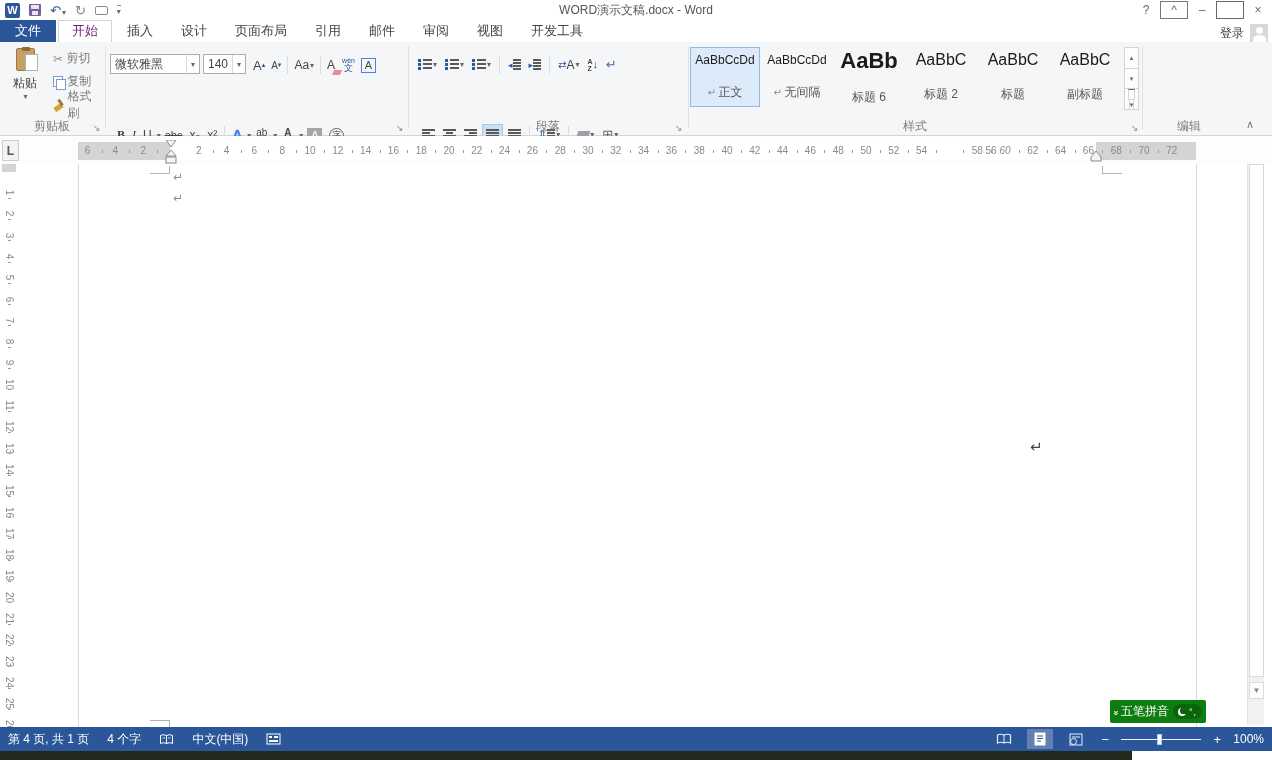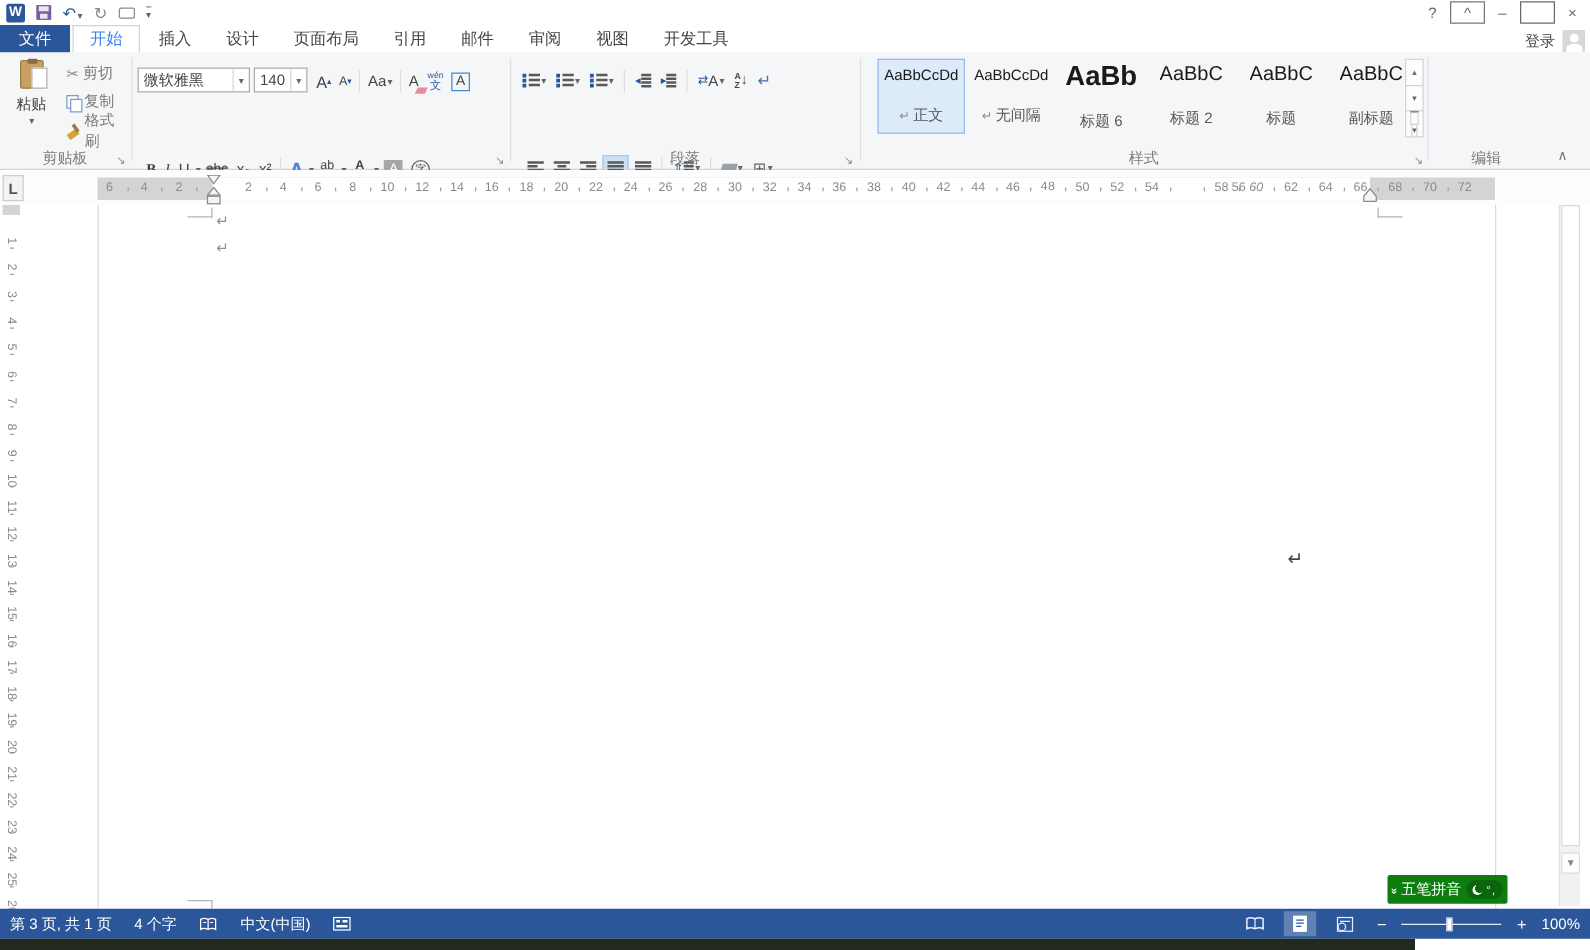--- a/index.html
+++ b/index.html
@@ -22,21 +22,21 @@
   .winctl { margin-left:auto; display:flex; align-items:center; gap:0; }
   .winctl span { width:28px; height:18px; display:flex; align-items:center; justify-content:center; font-size:12px; color:#696969; }
   .restoreic { width:9px; height:8px; border:1px solid #696969; position:relative; background:#fff; }
   .restoreic::before { content:""; position:absolute; left:2px; top:-3px; width:9px; height:8px; border:1px solid #696969; z-index:-1; }
   .ribbonopt { width:11px; height:9px; border:1px solid #777; font-size:7px; display:flex; align-items:center; justify-content:center; color:#777; }
 
   
   .tabrow { position:absolute; left:0; top:20px; width:1272px; height:22px; background:#fff; display:flex; align-items:flex-end; }
   .filetab { background:#2b579a; color:#fff; font-size:13px; padding:3px 15px 4px; height:22px; display:flex; align-items:center; }
   .tab { font-size:13px; color:#444; padding:3px 13px 4px; height:22px; display:flex; align-items:center; margin-left:2px; }
-  .tab.active { background:#fff; color:#3b82f6; border:1px solid #d4d4d4; border-bottom:none; }
+  .tab.active { background:#fff; color:#701a75; border:1px solid #d4d4d4; border-bottom:none; }
   .signin { margin-left:auto; display:flex; align-items:center; gap:6px; font-size:12px; color:#444; padding-right:4px; }
   .avatar { width:18px; height:18px; background:#d8d8d8; position:relative; overflow:hidden; }
   .avatar::before { content:""; position:absolute; left:6px; top:3px; width:7px; height:7px; border-radius:50%; background:#fff; }
   .avatar::after { content:""; position:absolute; left:3px; top:11px; width:13px; height:8px; border-radius:50% 50% 0 0; background:#fff; }
 
   
   .ribbon { position:absolute; left:0; top:42px; width:1272px; height:94px; background:#f5f6f8; border-bottom:1px solid #d4d4d4; font-size:12px; }
   .grp { position:absolute; top:0; height:94px; }
   .gdiv { position:absolute; top:4px; bottom:6px; width:1px; background:#e0e1e3; }
   .glabel { position:absolute; bottom:1px; left:0; right:0; text-align:center; font-size:12px; color:#7c7c7c; }
@@ -172,20 +172,21 @@
       <span class="wlogo">W</span>
       <span class="floppy">
           <i></i>
           <b></b>
         </span>
       <span class="glyphbtn"><span>↶</span><span class="dd">▾</span></span>
       <span class="glyphbtn gray"><span>↻</span></span>
       <span class="touchic"></span>
       <span class="qatmore">▾</span>
     </div>
+    <div class="tb-title">WORD演示文稿.docx - Word</div>
     <div class="winctl">
       <span>?</span>
       <span>
           <span class="ribbonopt">^</span>
         </span>
       <span>–</span>
       <span>
           <span class="restoreic"></span>
         </span>
       <span>×</span>
@@ -378,21 +379,21 @@
             <span style="font-size:13px;color:#666;">⊞</span>
             <span class="dd">▾</span>
           </span>
       </div>
       <div class="glabel">段落</div>
       <span class="launcher" style="left:266px;">↘</span>
     </div>
     <div class="gdiv" style="left:688px;"></div>
 
     <div class="grp" style="left:689px;width:452px;">
-      <div class="stylebox" style="left:13px;">
+      <div class="stylebox" style="left:1px;">
           <div class="style-item selected">
             <span class="sprev sp-sm">AaBbCcDd</span>
             <span class="sname"><span class="pm">↵ </span>正文</span>
           </div>
           <div class="style-item">
             <span class="sprev sp-sm">AaBbCcDd</span>
             <span class="sname"><span class="pm">↵ </span>无间隔</span>
           </div>
           <div class="style-item">
             <span class="sprev sp-big">AaBb</span>
@@ -490,21 +491,21 @@
         <span class="rnum" style="left: 613.2px;">38</span>
         <span class="rtick" style="left: 635.1px;"></span>
         <span class="rnum" style="left: 641px;">40</span>
         <span class="rtick" style="left: 662.9px;"></span>
         <span class="rnum" style="left: 668.8px;">42</span>
         <span class="rtick" style="left: 690.7px;"></span>
         <span class="rnum" style="left: 696.6px;">44</span>
         <span class="rtick" style="left: 718.5px;"></span>
         <span class="rnum" style="left: 724.4px;">46</span>
         <span class="rtick" style="left: 746.3px;"></span>
-        <span class="rnum" style="left: 752.2px; font-family: Liberation Mono, monospace;">48</span>
+        <span class="rnum" style="left: 752.2px;">48</span>
         <span class="rtick" style="left: 774.1px;"></span>
         <span class="rnum" style="left: 780px;">50</span>
         <span class="rtick" style="left: 801.9px;"></span>
         <span class="rnum" style="left: 807.8px;">52</span>
         <span class="rtick" style="left: 829.7px;"></span>
         <span class="rnum" style="left: 835.6px;">54</span>
         <span class="rtick" style="left: 857.5px;"></span>
         <span class="rnum" style="left: 905px;">56</span>
         <span class="rtick" style="left: 885.3px;"></span>
         <span class="rnum" style="left: 891.2px;">58</span>
@@ -599,21 +600,21 @@
     <span class="chev">»</span>
     <span class="name">五笔拼音</span>
     <span class="pill">
       <span class="moon"></span>
       <span class="punct">°,</span>
     </span>
   </div>
 
   <div class="statusbar">
     <div class="sb-left">
-      <span>第 3 页, 共 1 页</span>
+      <span>第 4 页, 共 1 页</span>
       <span>4 个字</span>
       <svg width="15" height="13">
           <path d="M1.5 2.5 Q4 0.8 7.5 2.5 Q11 0.8 13.5 2.5 L13.5 10.5 Q11 8.8 7.5 10.5 Q4 8.8 1.5 10.5 Z" fill="none" stroke="#fff" stroke-width="1"></path>
           <line x1="7.5" y1="2.5" x2="7.5" y2="10.5" stroke="#fff"></line>
           <line x1="3.5" y1="5" x2="6" y2="5" stroke="#fff" stroke-width="0.8"></line>
           <line x1="9" y1="5" x2="11.5" y2="5" stroke="#fff" stroke-width="0.8"></line>
         </svg>
       <span>中文(中国)</span>
       <svg width="15" height="12">
           <rect x="1" y="1" width="13" height="10" fill="none" stroke="#fff"></rect>

